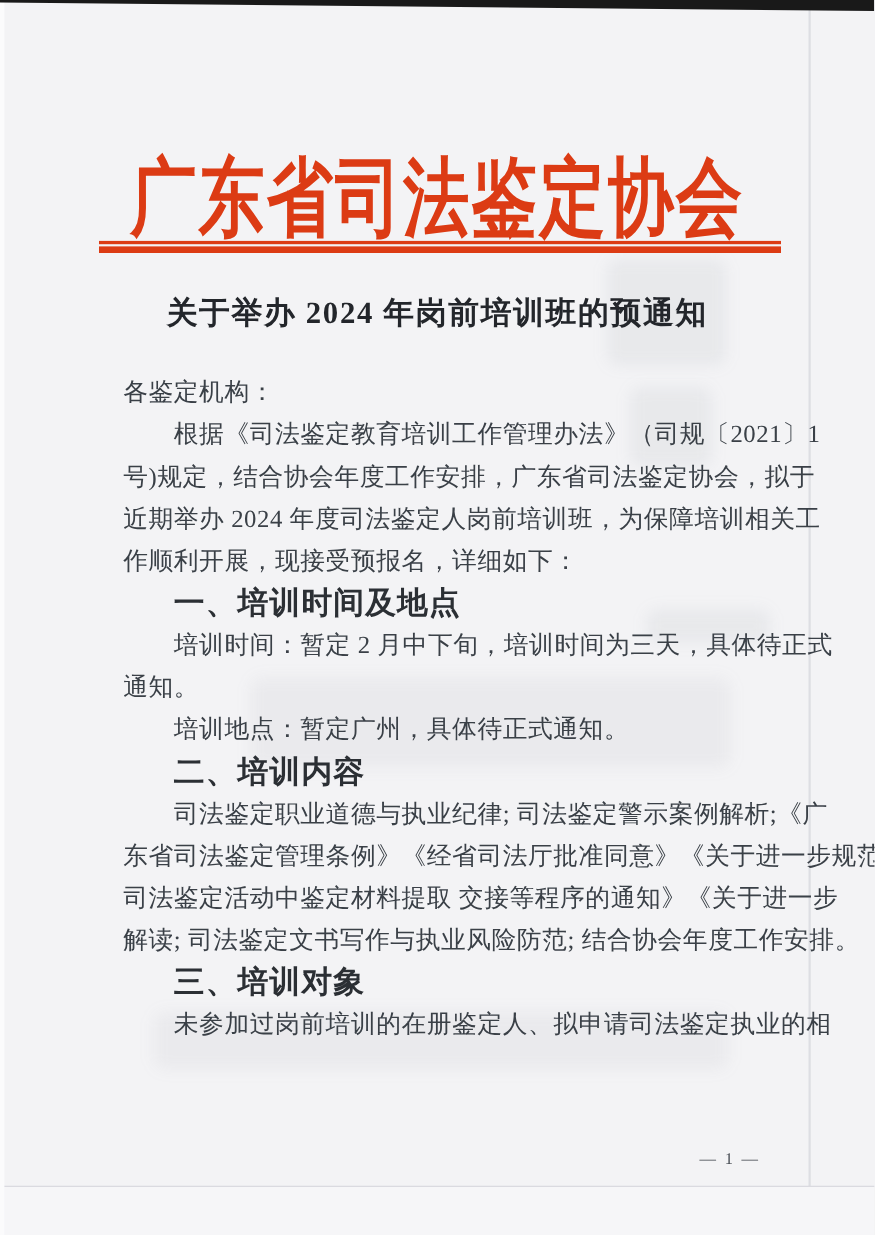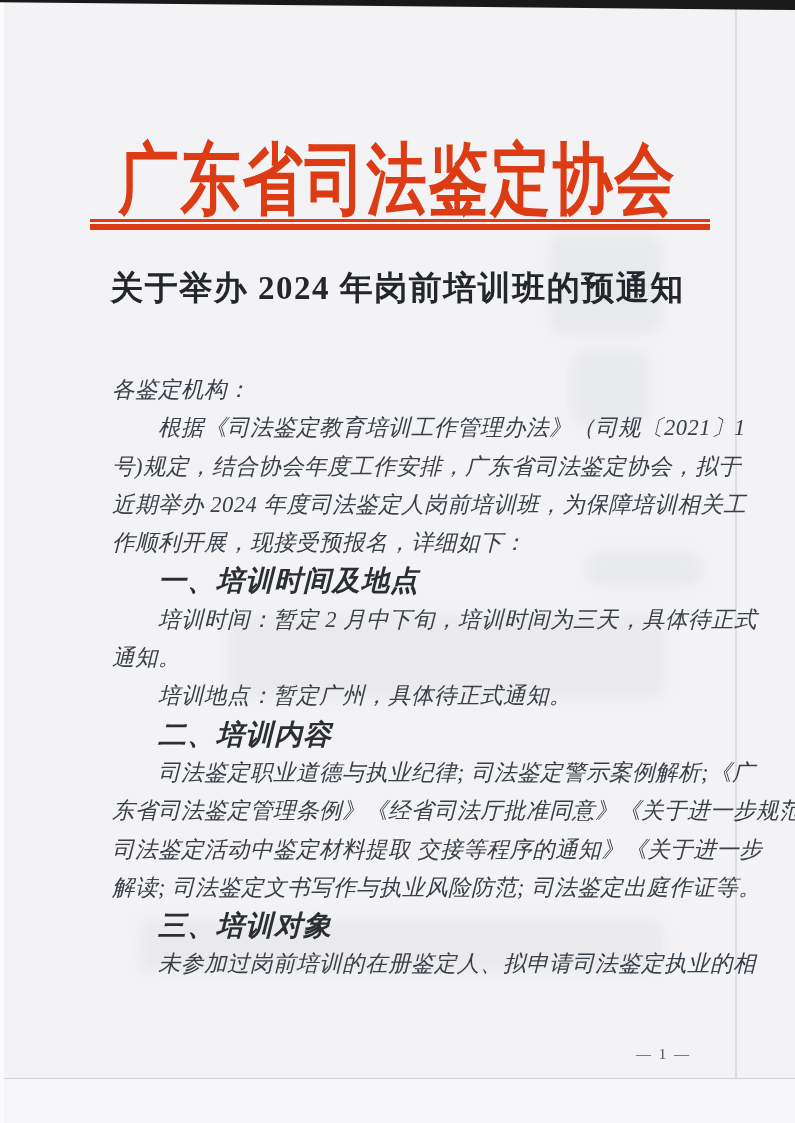--- a/index.html
+++ b/index.html
@@ -30,25 +30,25 @@
     white-space:nowrap;
   }
   .divider{position:absolute;top:219px;left:90px;width:620px;}
   .divider .thin{height:3px;background:var(--accent,#dc3b14);}
   .divider .gap{height:2px;}
   .divider .thick{height:6px;background:var(--accent,#dc3b14);}
 
   
   .doc-title{
     position:absolute;top:266px;left:0;width:795px;text-align:center;
-    font-size:33px;font-weight:bold;color:#23262b;letter-spacing:1.5px;white-space:nowrap;
+    font-size:28px;font-weight:bold;color:#23262b;letter-spacing:1.5px;white-space:nowrap;
   }
   .doc-body{
-    position:absolute;top:371px;left:112px;width:580px;
-    font-size:22.5px;line-height:38.3px;color:#3a4047;letter-spacing:.5px;font-style:italic;
+    position:absolute;top:338px;left:112px;width:580px;
+    font-size:22.5px;line-height:38.3px;color:#3a4047;letter-spacing:.5px;
   }
   .line{white-space:nowrap;}
   .line.indent{text-indent:46px;}
   .line.heading{
     font-family:"Liberation Sans","DejaVu Sans",sans-serif;
     font-weight:bold;color:#2b2f34;text-indent:46px;font-size:28px;letter-spacing:1px;
   }
   .page-number{
     position:absolute;top:1046px;left:636px;width:90px;
     font-size:15px;color:#4b5057;letter-spacing:2px;white-space:nowrap;
@@ -84,18 +84,18 @@
   <div class="line plain">近期举办 2024 年度司法鉴定人岗前培训班，为保障培训相关工</div>
   <div class="line plain">作顺利开展，现接受预报名，详细如下：</div>
   <div class="line heading">一、培训时间及地点</div>
   <div class="line indent">培训时间：暂定 2 月中下旬，培训时间为三天，具体待正式</div>
   <div class="line plain">通知。</div>
   <div class="line indent">培训地点：暂定广州，具体待正式通知。</div>
   <div class="line heading">二、培训内容</div>
   <div class="line indent">司法鉴定职业道德与执业纪律; 司法鉴定警示案例解析;《广</div>
   <div class="line plain">东省司法鉴定管理条例》《经省司法厅批准同意》《关于进一步规范</div>
   <div class="line plain">司法鉴定活动中鉴定材料提取 交接等程序的通知》《关于进一步</div>
-  <div class="line plain">解读; 司法鉴定文书写作与执业风险防范; 司法鉴定出庭作证等。</div>
+  <div class="line plain">解读; 司法鉴定文书写作与执业风险防范; 结合协会年度工作安排。</div>
   <div class="line heading">三、培训对象</div>
   <div class="line indent">未参加过岗前培训的在册鉴定人、拟申请司法鉴定执业的相</div>
 </div>
 
 <div class="page-number">— 1 —</div>
 
 </body></html>

